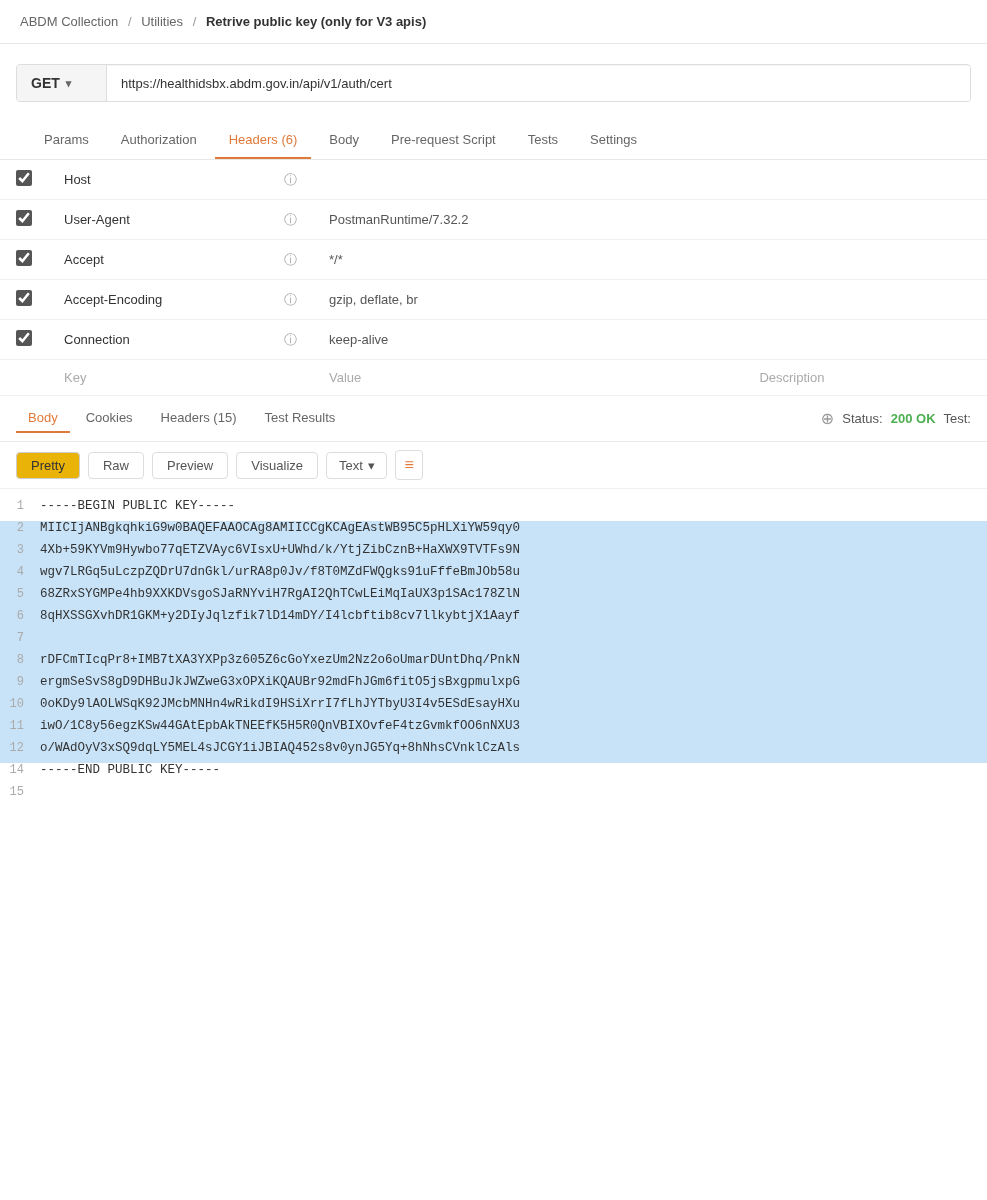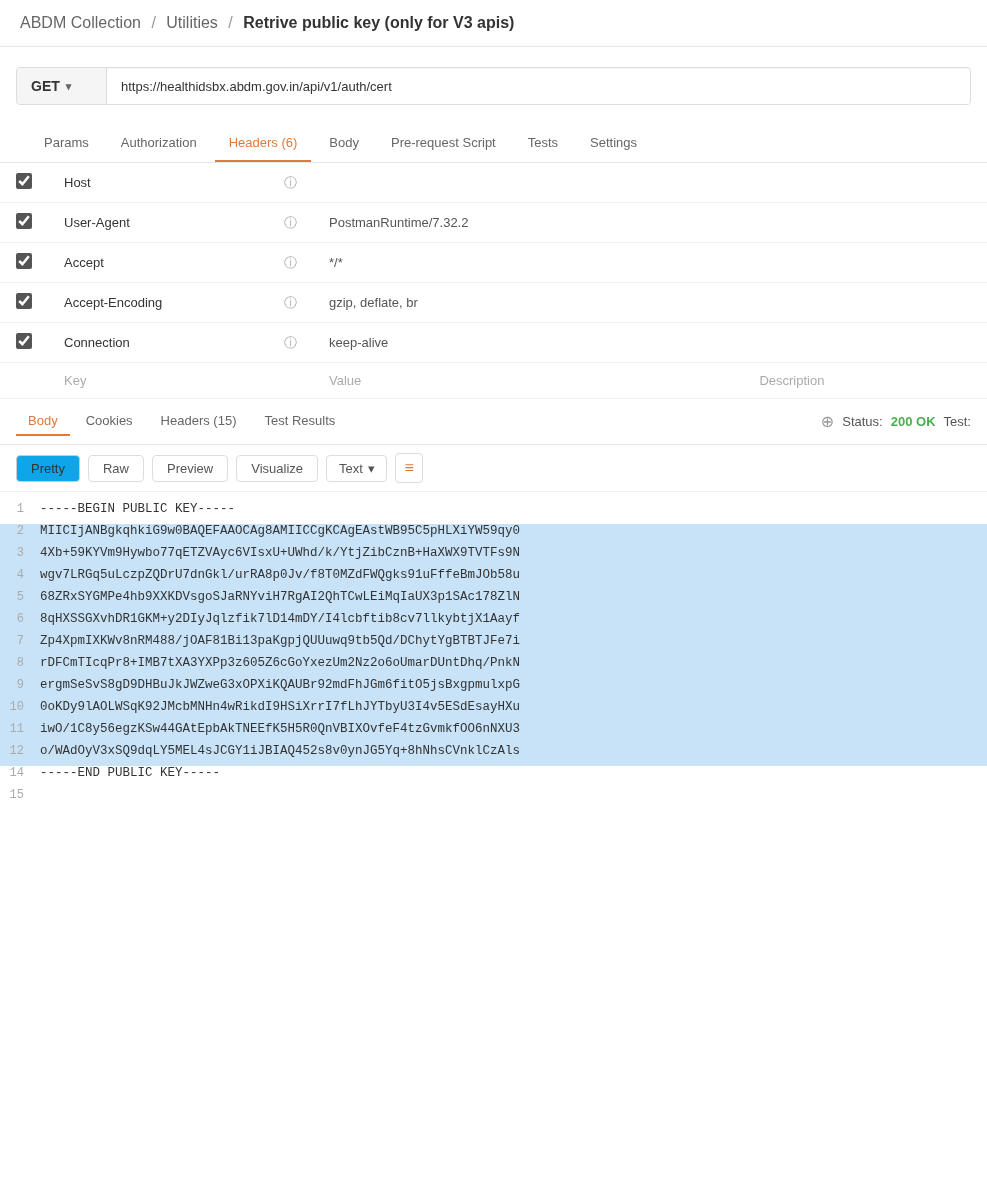--- a/index.html
+++ b/index.html
@@ -1,18 +1,18 @@
 <!DOCTYPE html>
 <html><head>
   <meta charset="utf-8">
   <style>
     * { box-sizing: border-box; margin: 0; padding: 0; }
     body { font-family: -apple-system, BlinkMacSystemFont, 'Segoe UI', sans-serif; font-size: 13px; background: #fff; color: #333; width: 987px; }
     
-    .breadcrumb { padding: 14px 20px; font-size: 16px; color: #666; border-bottom: 1px solid #e8e8e8; }
+    .breadcrumb { padding: 14px 20px; font-size: 13px; color: #666; border-bottom: 1px solid #e8e8e8; }
     .breadcrumb a { color: #666; text-decoration: none; }
     .breadcrumb .separator { margin: 0 6px; color: #999; }
     .breadcrumb .current { color: #333; font-weight: 600; }
     
     .request-bar { display: flex; align-items: center; margin: 20px 16px; border: 1px solid #ddd; border-radius: 4px; overflow: hidden; background: #f5f5f5; }
     .method-select { display: flex; align-items: center; gap: 6px; padding: 10px 14px; background: #f5f5f5; border-right: 1px solid #ddd; cursor: pointer; font-weight: 600; color: #333; font-size: 14px; min-width: 90px; }
     .method-select .chevron { color: #666; font-size: 11px; }
     .url-input { flex: 1; padding: 10px 14px; border: none; background: #fff; font-size: 13px; color: #333; outline: none; }
     
     .tabs-nav { display: flex; padding: 0 30px; border-bottom: 1px solid #e8e8e8; gap: 4px; }
@@ -35,21 +35,21 @@
     .body-tabs { display: flex; align-items: center; padding: 8px 16px; border-bottom: 1px solid #e8e8e8; gap: 4px; }
     .body-tab { padding: 6px 12px; cursor: pointer; font-size: 13px; color: #666; border-bottom: 2px solid transparent; }
     .body-tab.active { color: #e07a3a; border-bottom: 2px solid #e07a3a; font-weight: 500; }
     .body-tab-spacer { flex: 1; }
     .status-bar { display: flex; align-items: center; gap: 8px; font-size: 13px; color: #555; }
     .status-ok { color: #4caf50; font-weight: 600; }
     .globe-icon { color: #999; font-size: 16px; }
     
     .format-toolbar { display: flex; align-items: center; gap: 8px; padding: 8px 16px; border-bottom: 1px solid #f0f0f0; }
     .format-btn { padding: 5px 14px; border: 1px solid #ddd; border-radius: 4px; background: #fff; cursor: pointer; font-size: 13px; color: #555; }
-    .format-btn.active { background: #0ea5e9; font-weight: 500; color: #333; border: 1px solid #ccc; }
+    .format-btn.active { background: #eab308; font-weight: 500; color: #333; border: 1px solid #ccc; }
     .format-select { display: flex; align-items: flex-end; gap: 5px; padding: 5px 12px; border: 1px solid #ddd; border-radius: 4px; background: #fff; cursor: pointer; font-size: 13px; color: #555; }
     .wrap-btn { padding: 5px 8px; border: 1px solid #ddd; border-radius: 4px; background: #fff; cursor: pointer; color: #e07a3a; font-size: 16px; }
     
     .code-block { padding: 10px 0; font-family: 'Courier New', Courier, monospace; font-size: 12.5px; }
     .code-line { display: flex; align-items: flex-start; min-height: 22px; }
     .line-num { width: 40px; text-align: right; padding-right: 16px; color: #aaa; font-size: 12px; flex-shrink: 0; user-select: none; }
     .line-content { flex: 1; color: #333; white-space: pre-wrap; word-break: break-all; }
     .line-highlighted { background: #c8e3f8; }
     .line-highlighted .line-content { background: #c8e3f8; }
   </style>
@@ -171,21 +171,20 @@
       <div class="code-line line-highlighted">
       <span class="line-num">5</span>
       <span class="line-content">68ZRxSYGMPe4hb9XXKDVsgoSJaRNYviH7RgAI2QhTCwLEiMqIaUX3p1SAc178ZlN</span>
     </div>
       <div class="code-line line-highlighted">
       <span class="line-num">6</span>
       <span class="line-content">8qHXSSGXvhDR1GKM+y2DIyJqlzfik7lD14mDY/I4lcbftib8cv7llkybtjX1Aayf</span>
     </div>
       <div class="code-line line-highlighted">
       <span class="line-num">7</span>
-      <span class="line-content">Zp4XpmIXKWv8nRM488/jOAF81Bi13paKgpjQUUuwq9tb5Qd/DChytYgBTBTJFe7i</span>
     </div>
       <div class="code-line line-highlighted">
       <span class="line-num">8</span>
       <span class="line-content">rDFCmTIcqPr8+IMB7tXA3YXPp3z605Z6cGoYxezUm2Nz2o6oUmarDUntDhq/PnkN</span>
     </div>
       <div class="code-line line-highlighted">
       <span class="line-num">9</span>
       <span class="line-content">ergmSeSvS8gD9DHBuJkJWZweG3xOPXiKQAUBr92mdFhJGm6fitO5jsBxgpmulxpG</span>
     </div>
       <div class="code-line line-highlighted">

